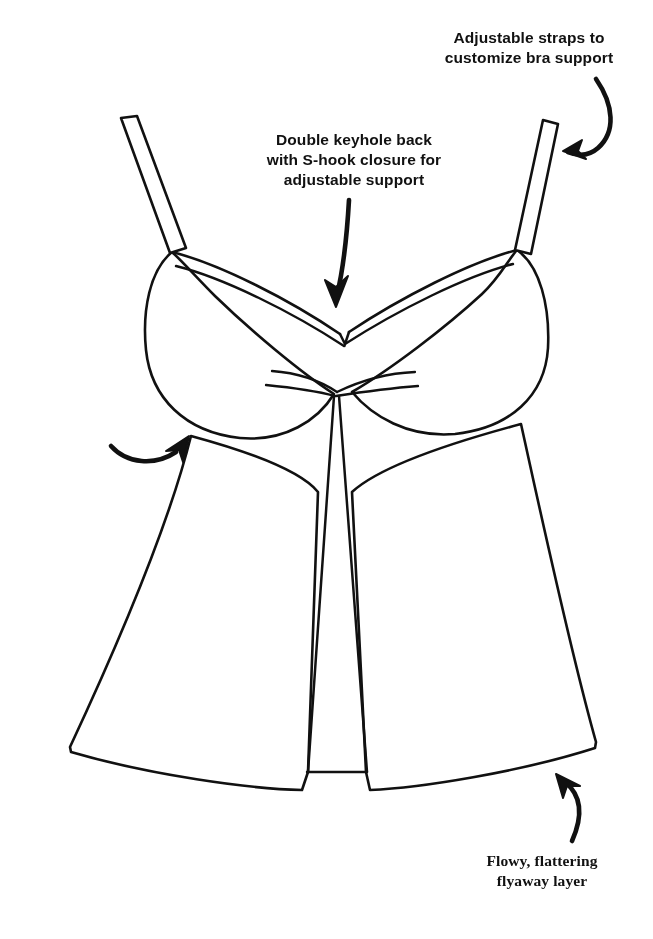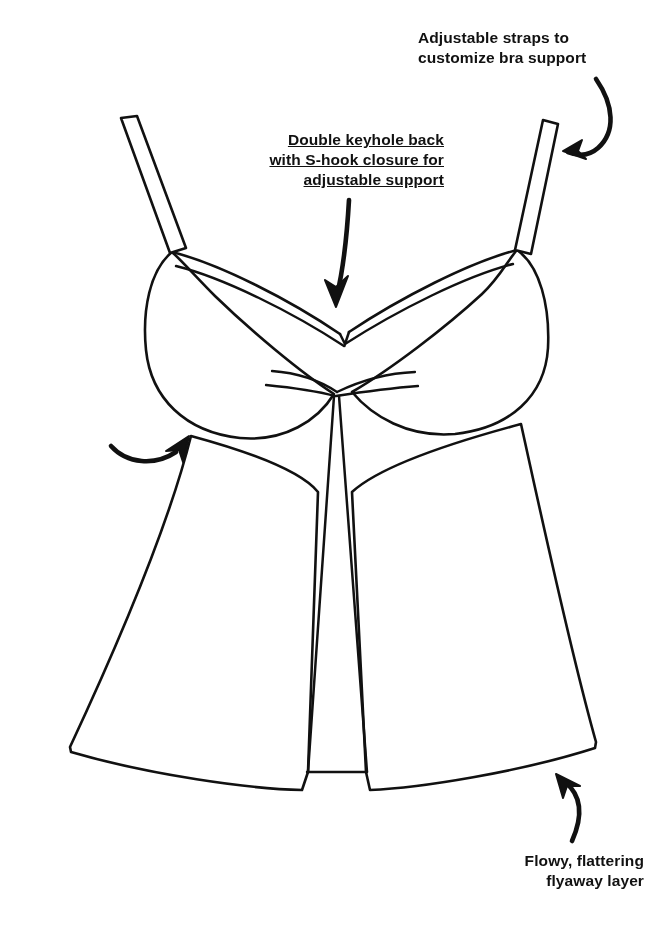--- a/index.html
+++ b/index.html
@@ -33,39 +33,40 @@
     font-weight: bold;
     font-size: 15.5px;
     line-height: 20px;
     letter-spacing: 0.1px;
     white-space: pre-line;
   }
   #label-straps {
     left: 418px;
     top: 28px;
     width: 222px;
+    text-align: center;
   }
   #label-keyhole {
-    left: 244px;
+    left: 254px;
     top: 130px;
     width: 200px;
-    text-align: right;
-    text-decoration: underline;
+    text-align: center;
   }
   #label-underwire {
     left: 30px;
     top: 376px;
     width: 130px;
     text-align: left;
   }
   #label-flyaway {
-    left: 464px;
+    left: 452px;
     top: 851px;
     width: 180px;
-    text-align: right;
+    text-align: center;
+    font-family: Liberation Serif, serif;
   }
 </style>
 </head>
 <body>
 
 <div id="stage">
 
   <svg id="art" viewBox="0 0 653 939" xmlns="http://www.w3.org/2000/svg">
 
     <g>

